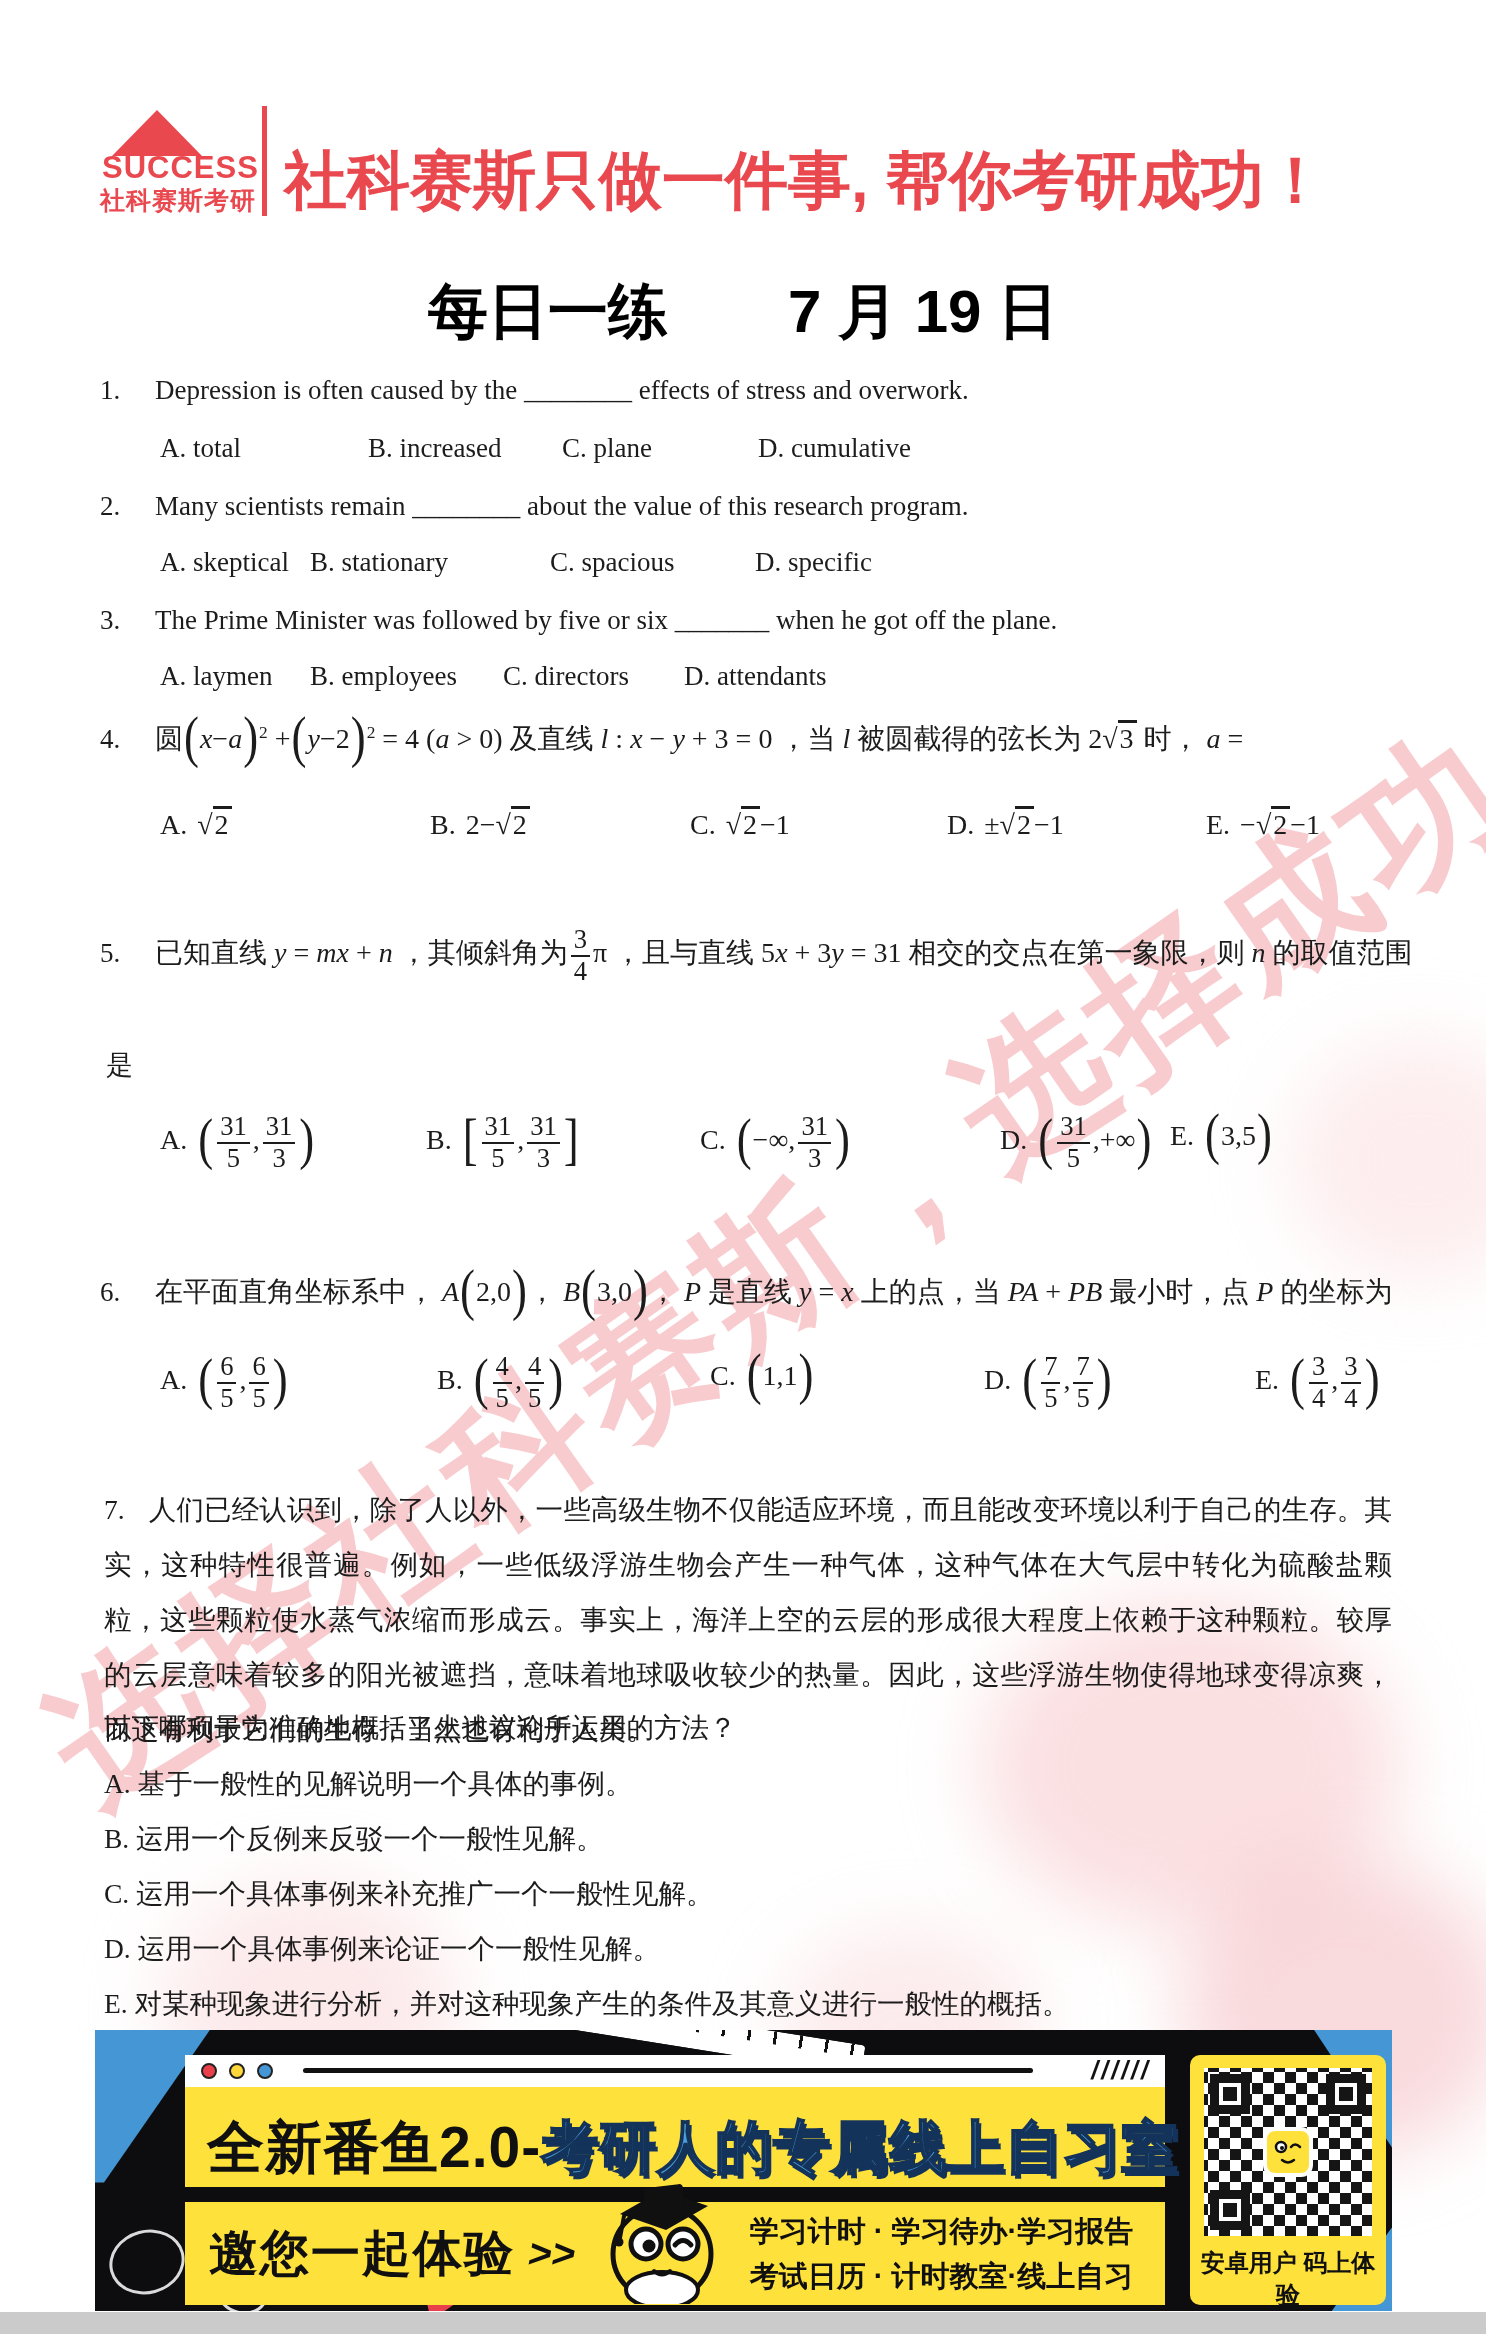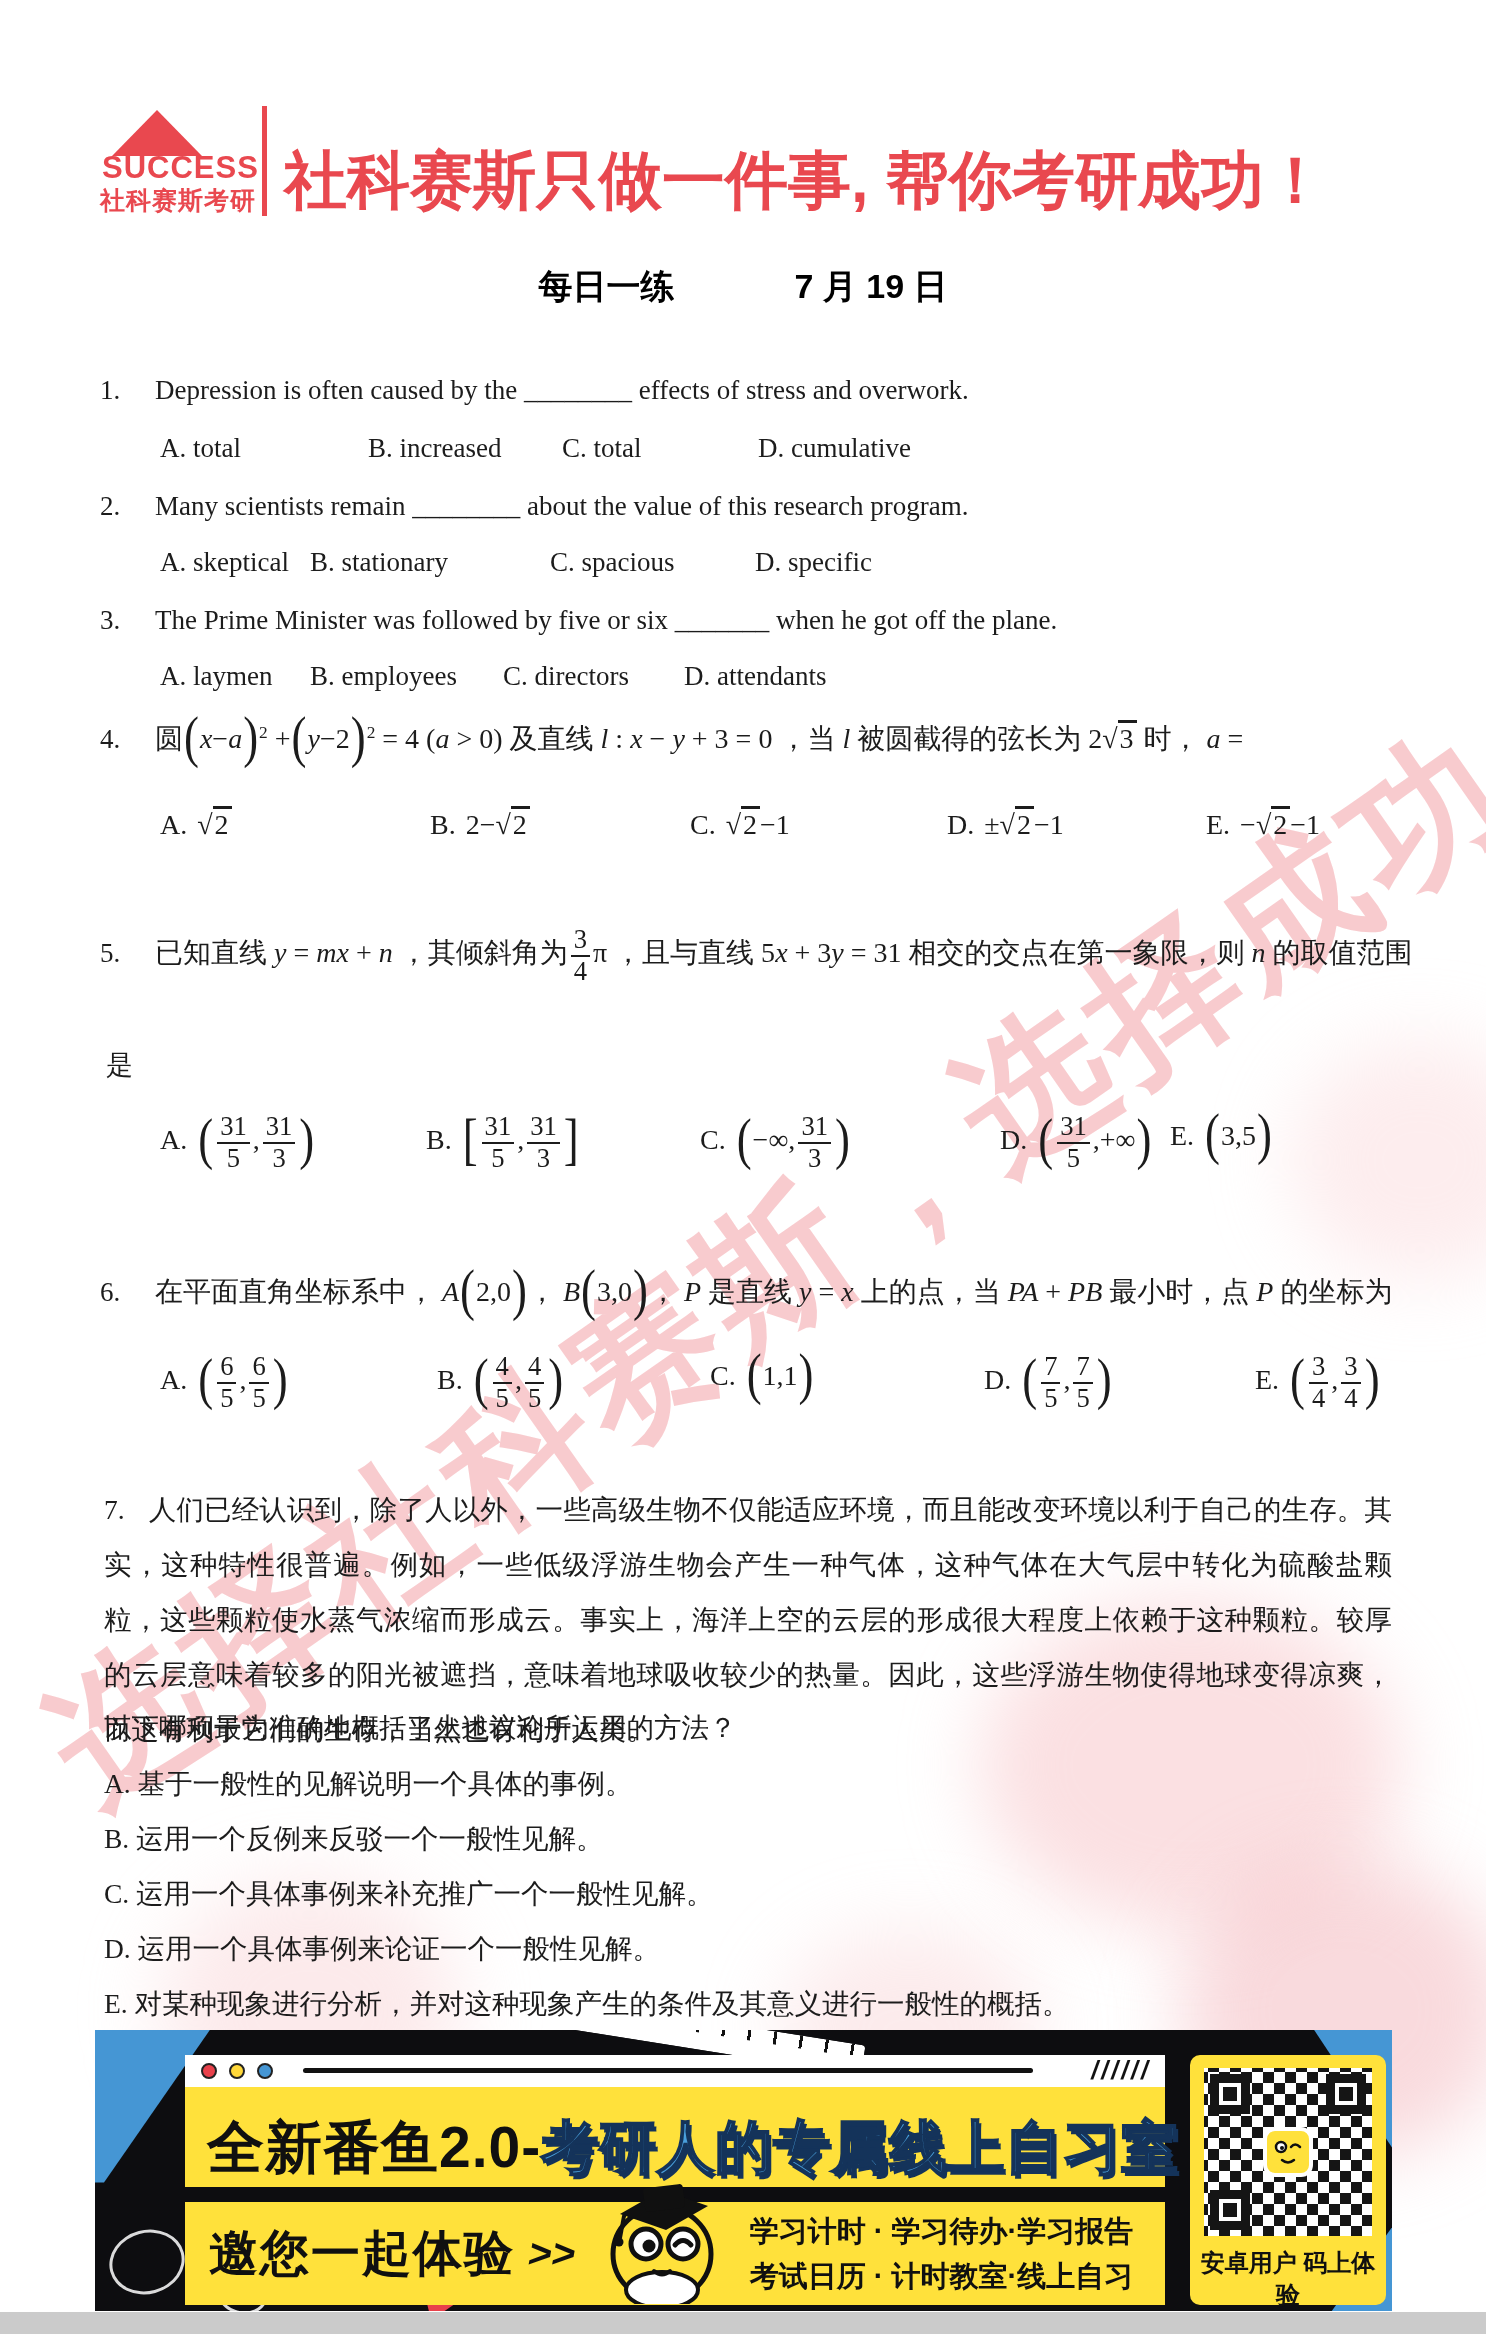--- a/index.html
+++ b/index.html
@@ -23,22 +23,22 @@
   .logo-txt{position:absolute;left:102px;top:150px;z-index:2;color:#e9484f;
        font-family:"Liberation Sans","DejaVu Sans",sans-serif;font-weight:800;
        font-size:31px;letter-spacing:1px;}
   .logo-sub{position:absolute;left:100px;top:184px;z-index:2;color:#e9484f;
        font-family:"Liberation Sans","DejaVu Sans",sans-serif;font-weight:800;
        font-size:25px;letter-spacing:1px;}
   .divider{position:absolute;left:262px;top:106px;width:5px;height:110px;background:#e9484f;z-index:2;}
   .slogan{position:absolute;left:284px;top:103px;width:1120px;z-index:2;color:#e9484f;
        font-family:"Liberation Sans","DejaVu Sans",sans-serif;font-weight:900;
        font-size:63px;letter-spacing:0px;line-height:1.05;white-space:nowrap;margin-top:44px;}
-  .title{position:absolute;left:0;top:264px;width:100%;text-align:center;z-index:2;
-       font-family:"Liberation Sans","DejaVu Sans",sans-serif;font-weight:700;font-size:34px;color:#000;}
+  .title{position:absolute;left:0;top:272px;width:100%;text-align:center;z-index:2;
+       font-family:"Liberation Sans","DejaVu Sans",sans-serif;font-weight:700;font-size:60px;color:#000;}
   .title .gap{display:inline-block;width:120px;}
   
   .row{position:absolute;left:100px;width:1345px;font-size:27px;line-height:34px;z-index:2;}
   .qno{display:inline-block;width:55px;}
   .opts span.opt{position:absolute;top:0;white-space:nowrap;text-align:right;}
   .math{font-size:28px;line-height:1.2;}
   .olab{margin-right:10px;}
   i{font-family:"Liberation Serif","DejaVu Serif",serif;}
   sup{font-size:.62em;}
   .fr{display:inline-flex;flex-direction:column;align-items:center;vertical-align:middle;
@@ -129,21 +129,21 @@
   <div class="title">
     <span>每日一练</span><span class="gap"></span><span>7 月 19 日</span>
   </div>
 
   <div class="row" style="top:373px">
     <span class="qno">1.</span><span>Depression is often caused by the ________ effects of stress and overwork.</span>
   </div>
   <div class="row opts" style="top:431px;height:40px">
     <span class="opt" style="left:60px">A. total</span>
     <span class="opt" style="left:268px">B. increased</span>
-    <span class="opt" style="left:462px">C. total</span>
+    <span class="opt" style="left:462px">C. plane</span>
     <span class="opt" style="left:658px">D. cumulative</span>
   </div>
 
   <div class="row" style="top:489px">
     <span class="qno">2.</span><span>Many scientists remain ________ about the value of this research program.</span>
   </div>
   <div class="row opts" style="top:545px;height:40px">
     <span class="opt" style="left:60px">A. skeptical</span>
     <span class="opt" style="left:210px">B. stationary</span>
     <span class="opt" style="left:450px">C. spacious</span>

